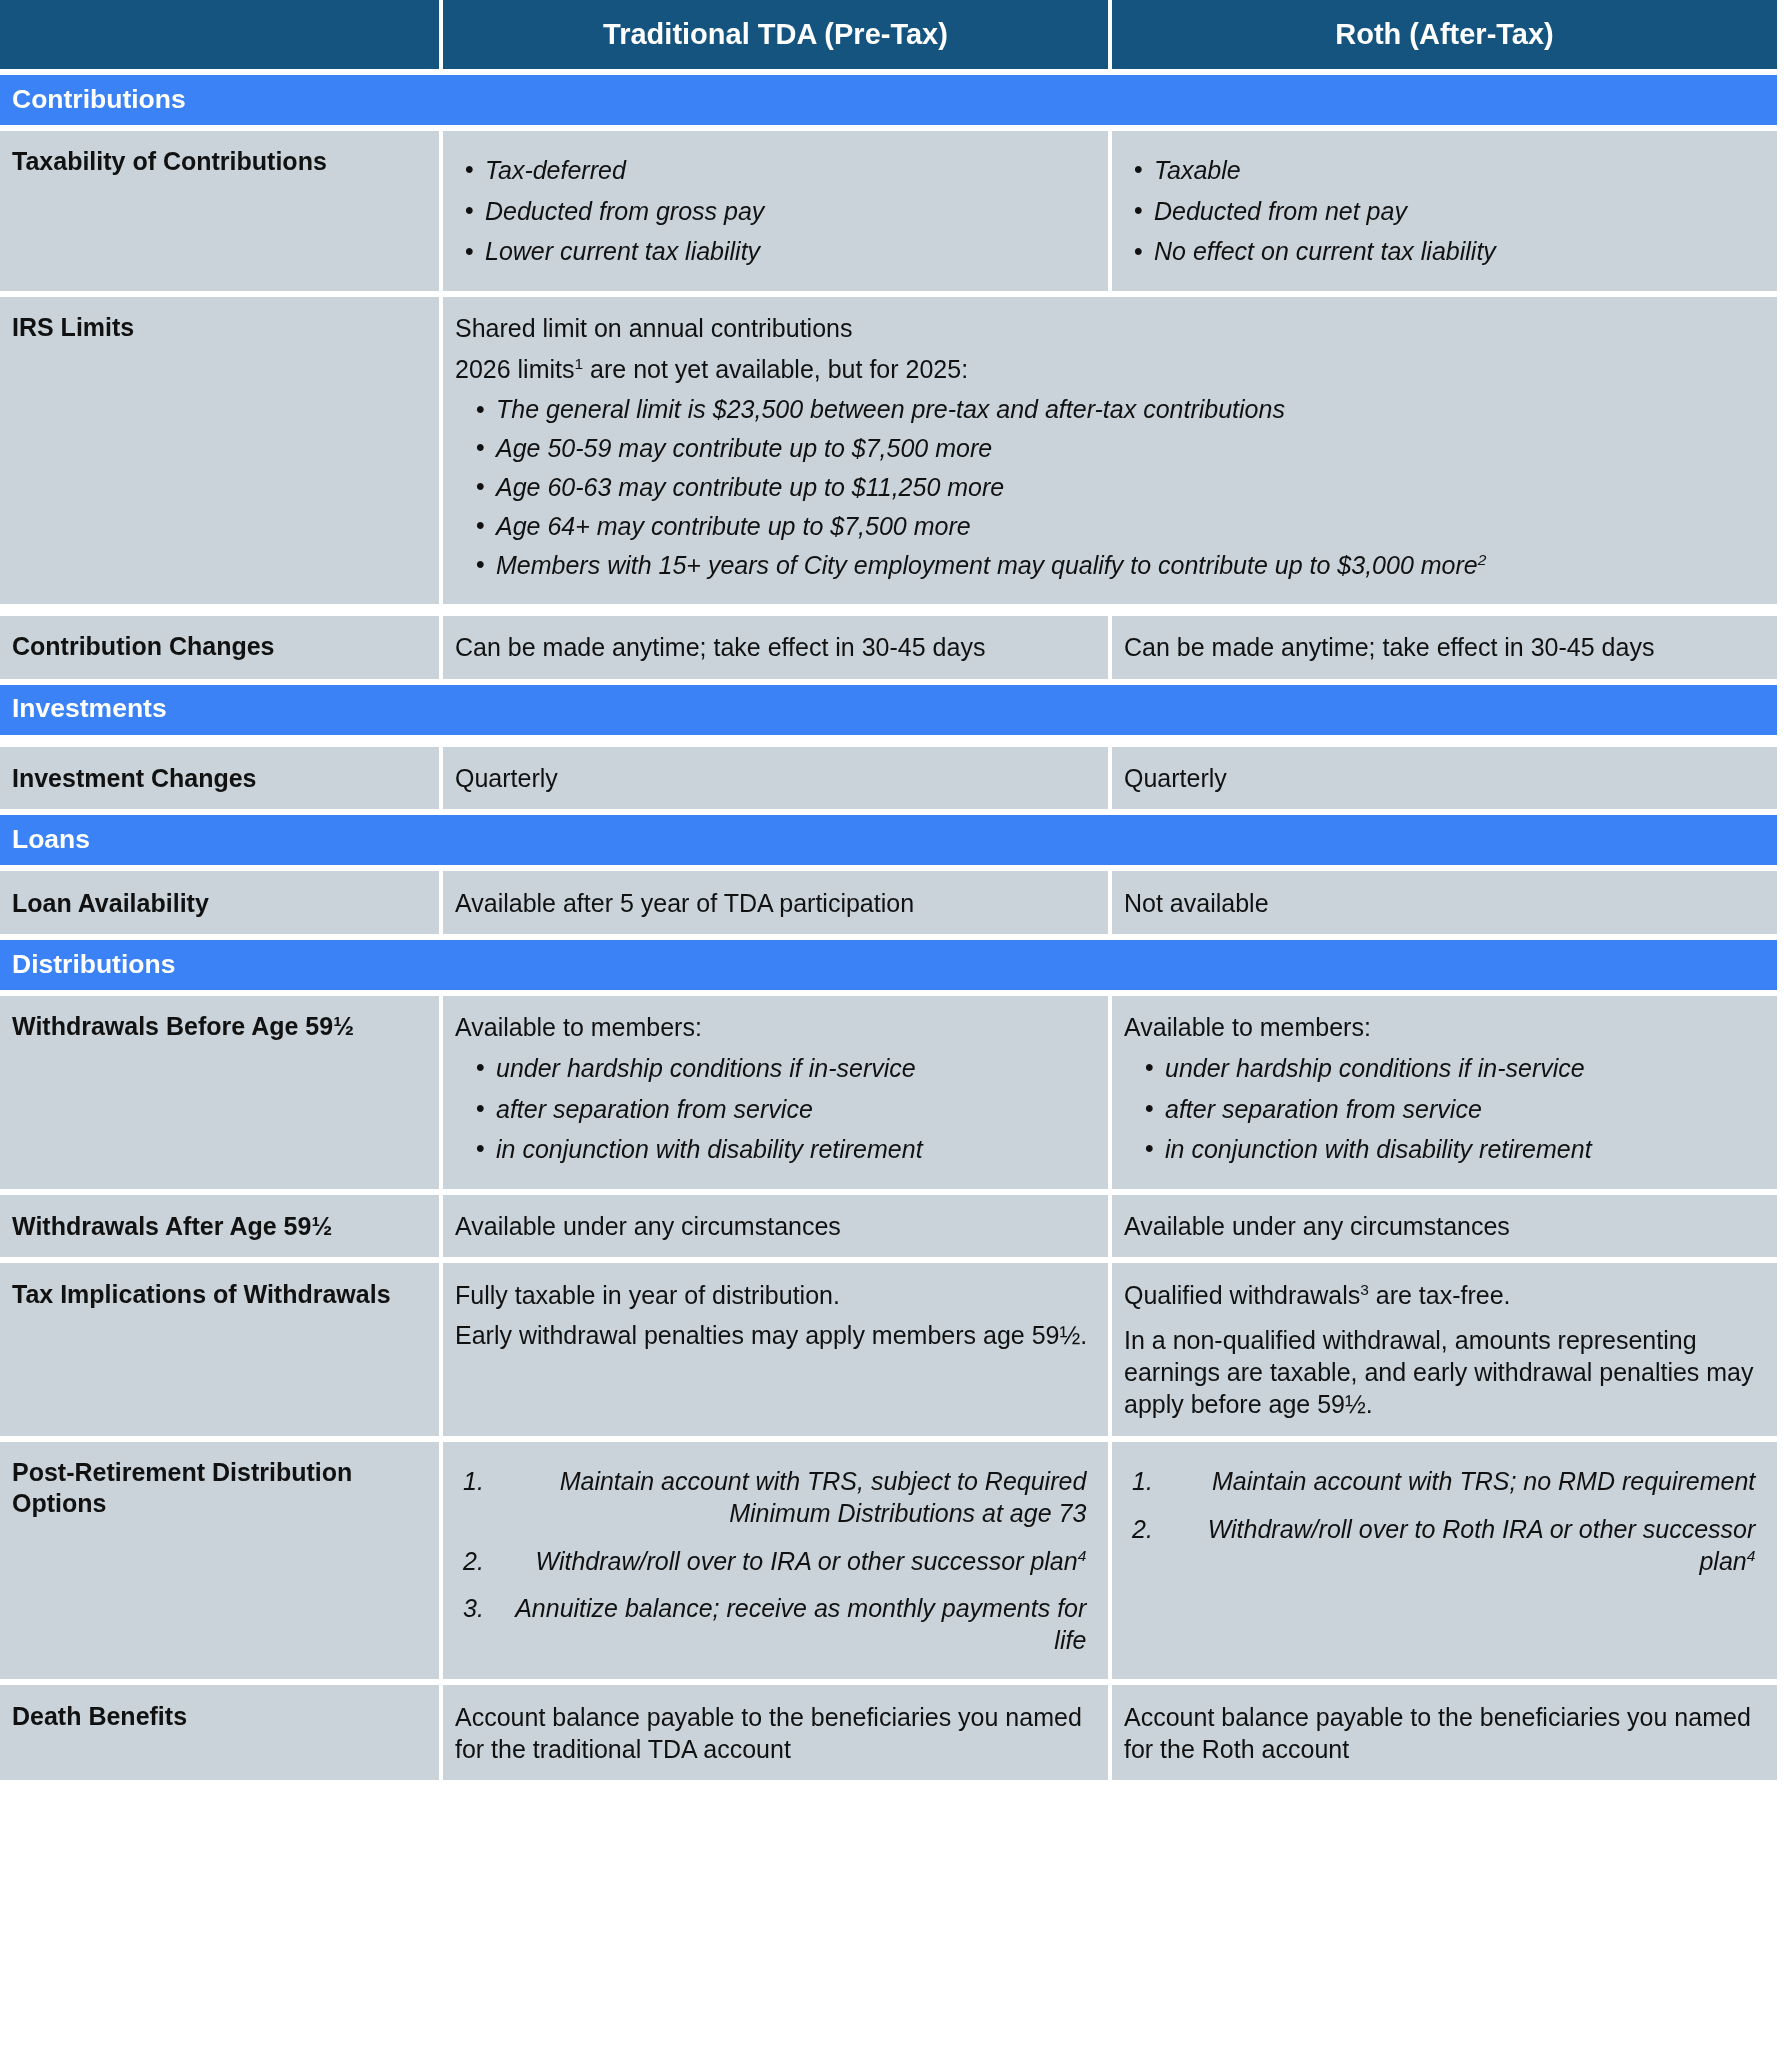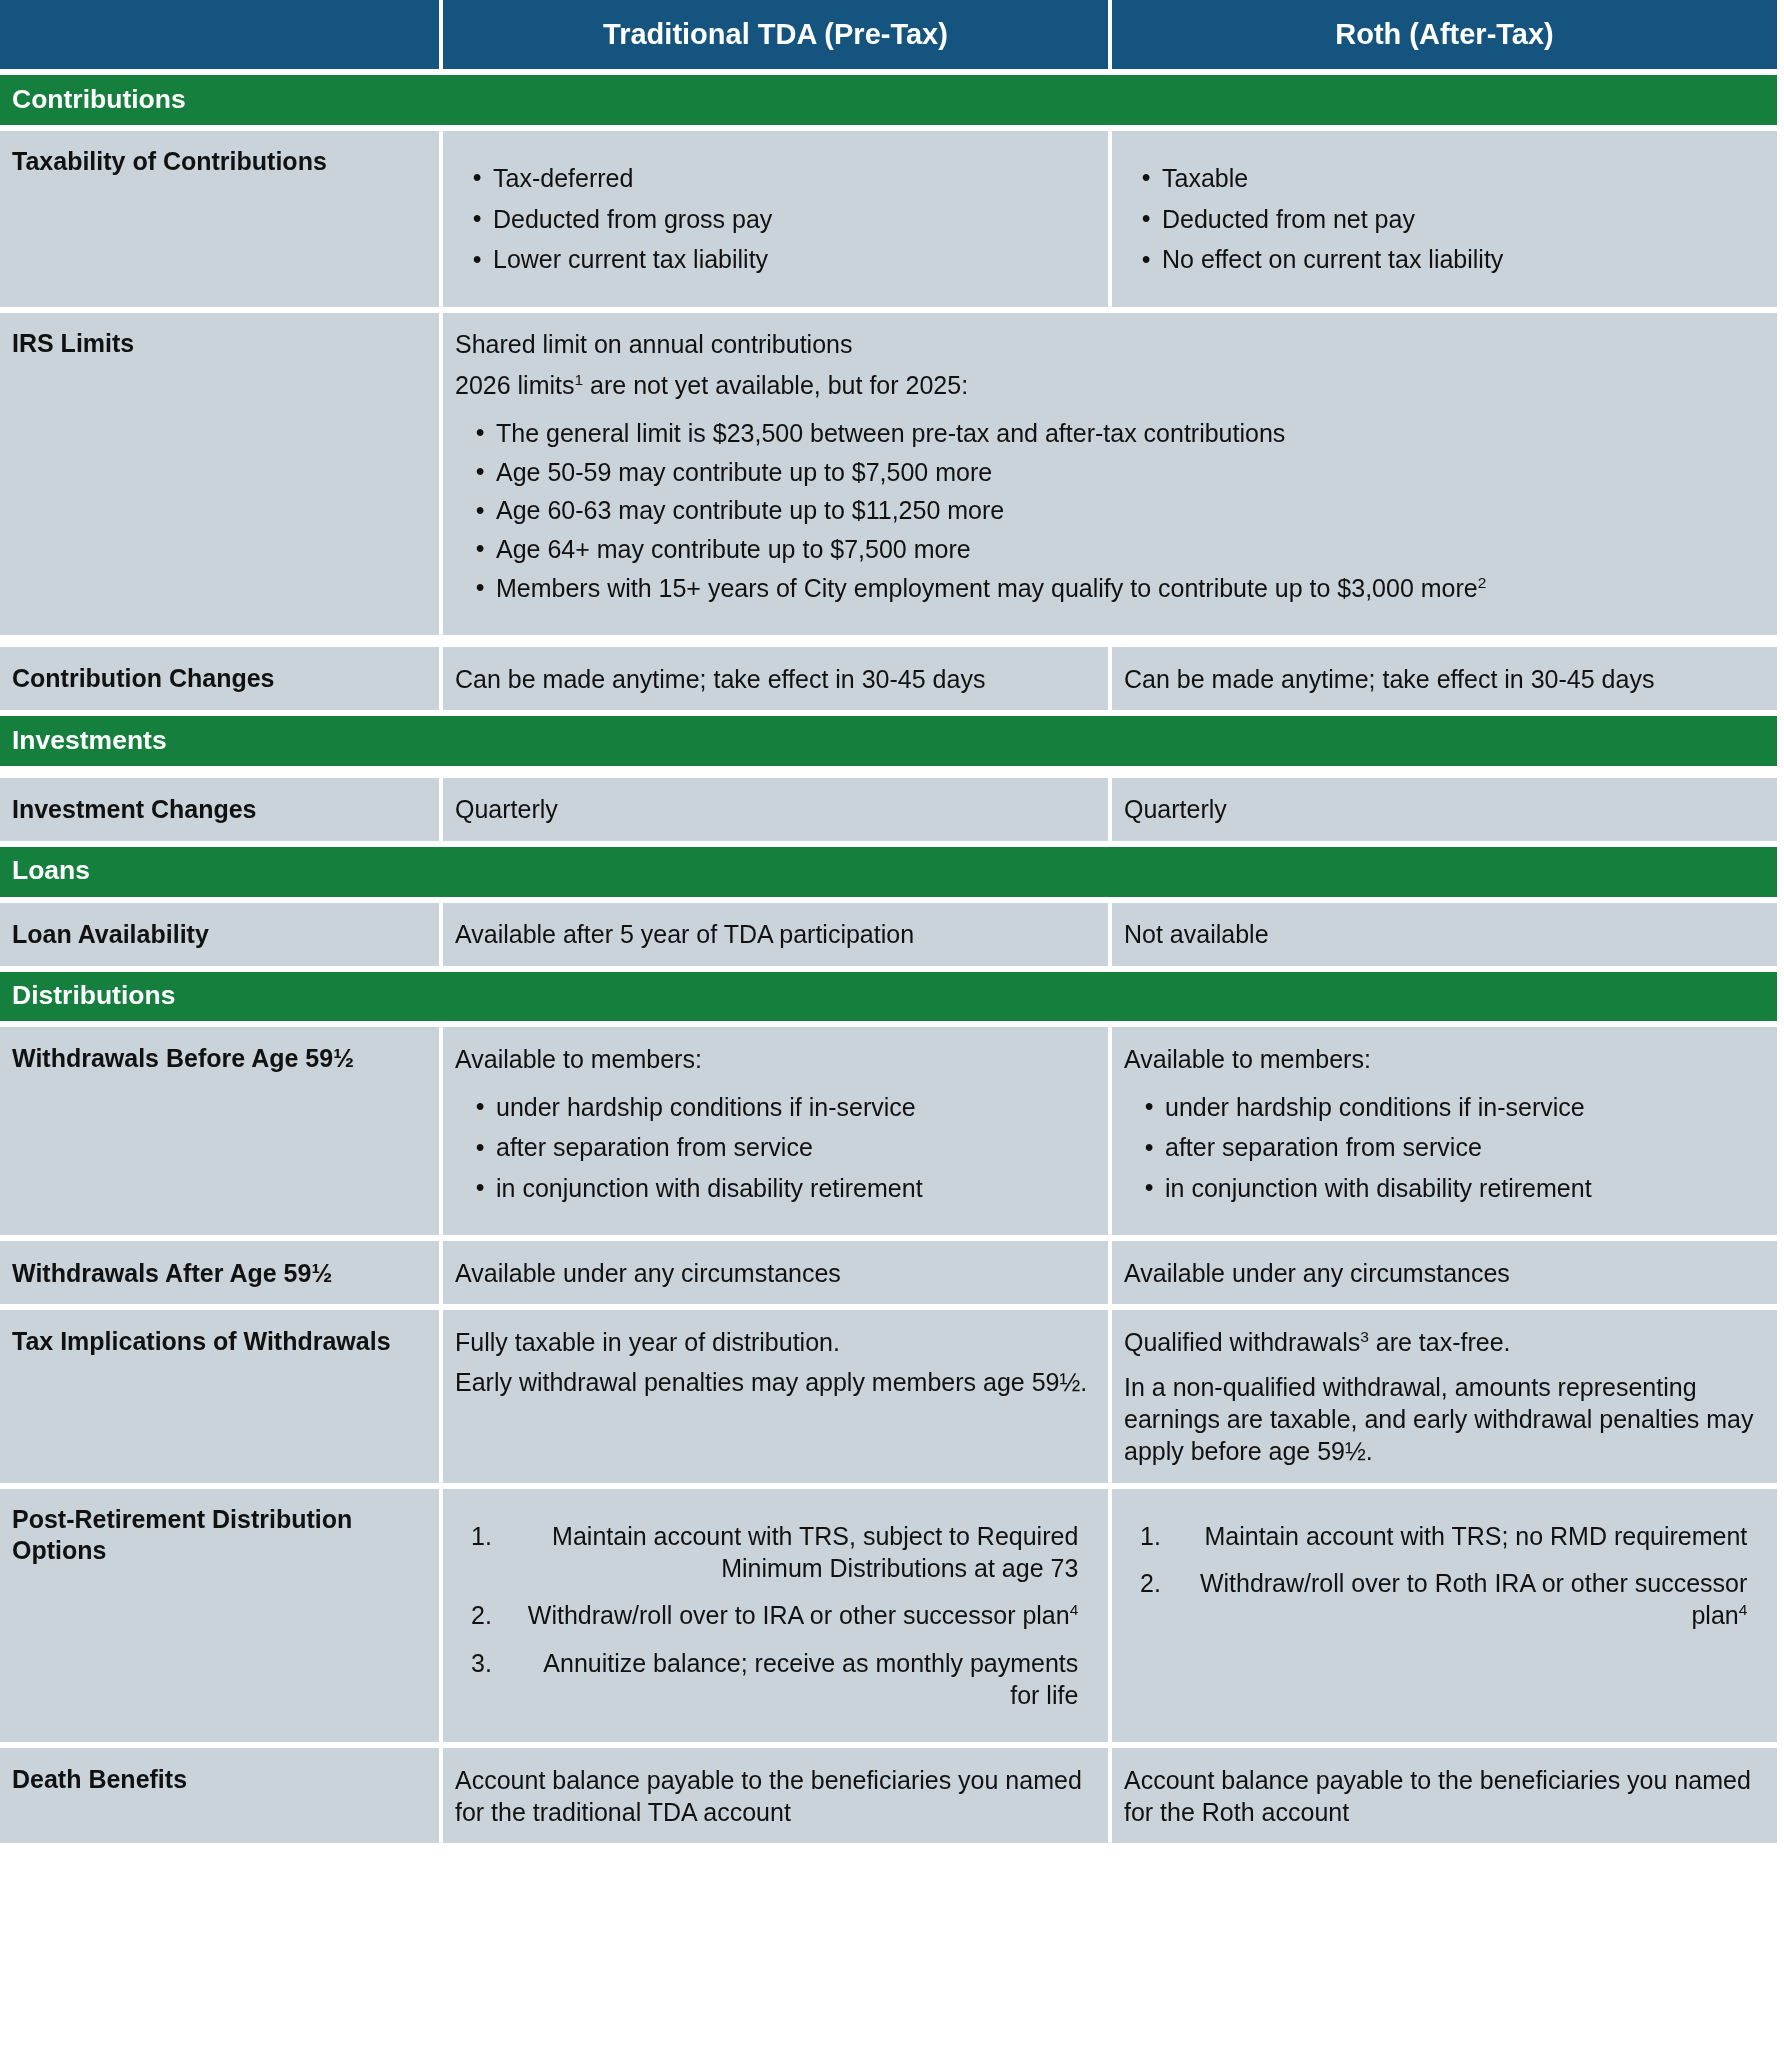--- a/index.html
+++ b/index.html
@@ -38,21 +38,21 @@
     font-weight: bold;
     text-align: center;
     vertical-align: middle;
     height: 67px;
     padding: 0 8.6px;
   }
   .hdr-cell.sep { border-right: 4.3px solid #ffffff; }
 
   
   .section-band td {
-    background: #15803d;
+    background: #3b82f6;
     color: #ffffff;
     font-size: 26.5px;
     font-weight: bold;
     padding: 8.6px 12px 10.3px 12px;
     height: 31px;
     vertical-align: middle;
   }
 
   
   .row-spacer td { height: 6px; background: #ffffff; padding: 0; border: 0; }
@@ -76,23 +76,24 @@
     line-height: 1.28;
   }
   td.data-cell.sep { border-right: 4.3px solid #ffffff; }
 
   
   tr.mid td.label-cell,
   tr.mid td.data-cell { vertical-align: middle; }
 
   
   ul.bullets, ol.numbers {
-    margin: 16px;
+    margin: 8px;
     padding: 0;
     list-style: none;
+    font-style: italic;
   }
   ul.bullets > li {
     position: relative;
     padding-left: 22px;
     margin: 0 0 8.6px 0;
   }
   ul.bullets > li:last-child { margin-bottom: 0; }
   ul.bullets > li::before {
     content: "\2022";
     position: absolute;

